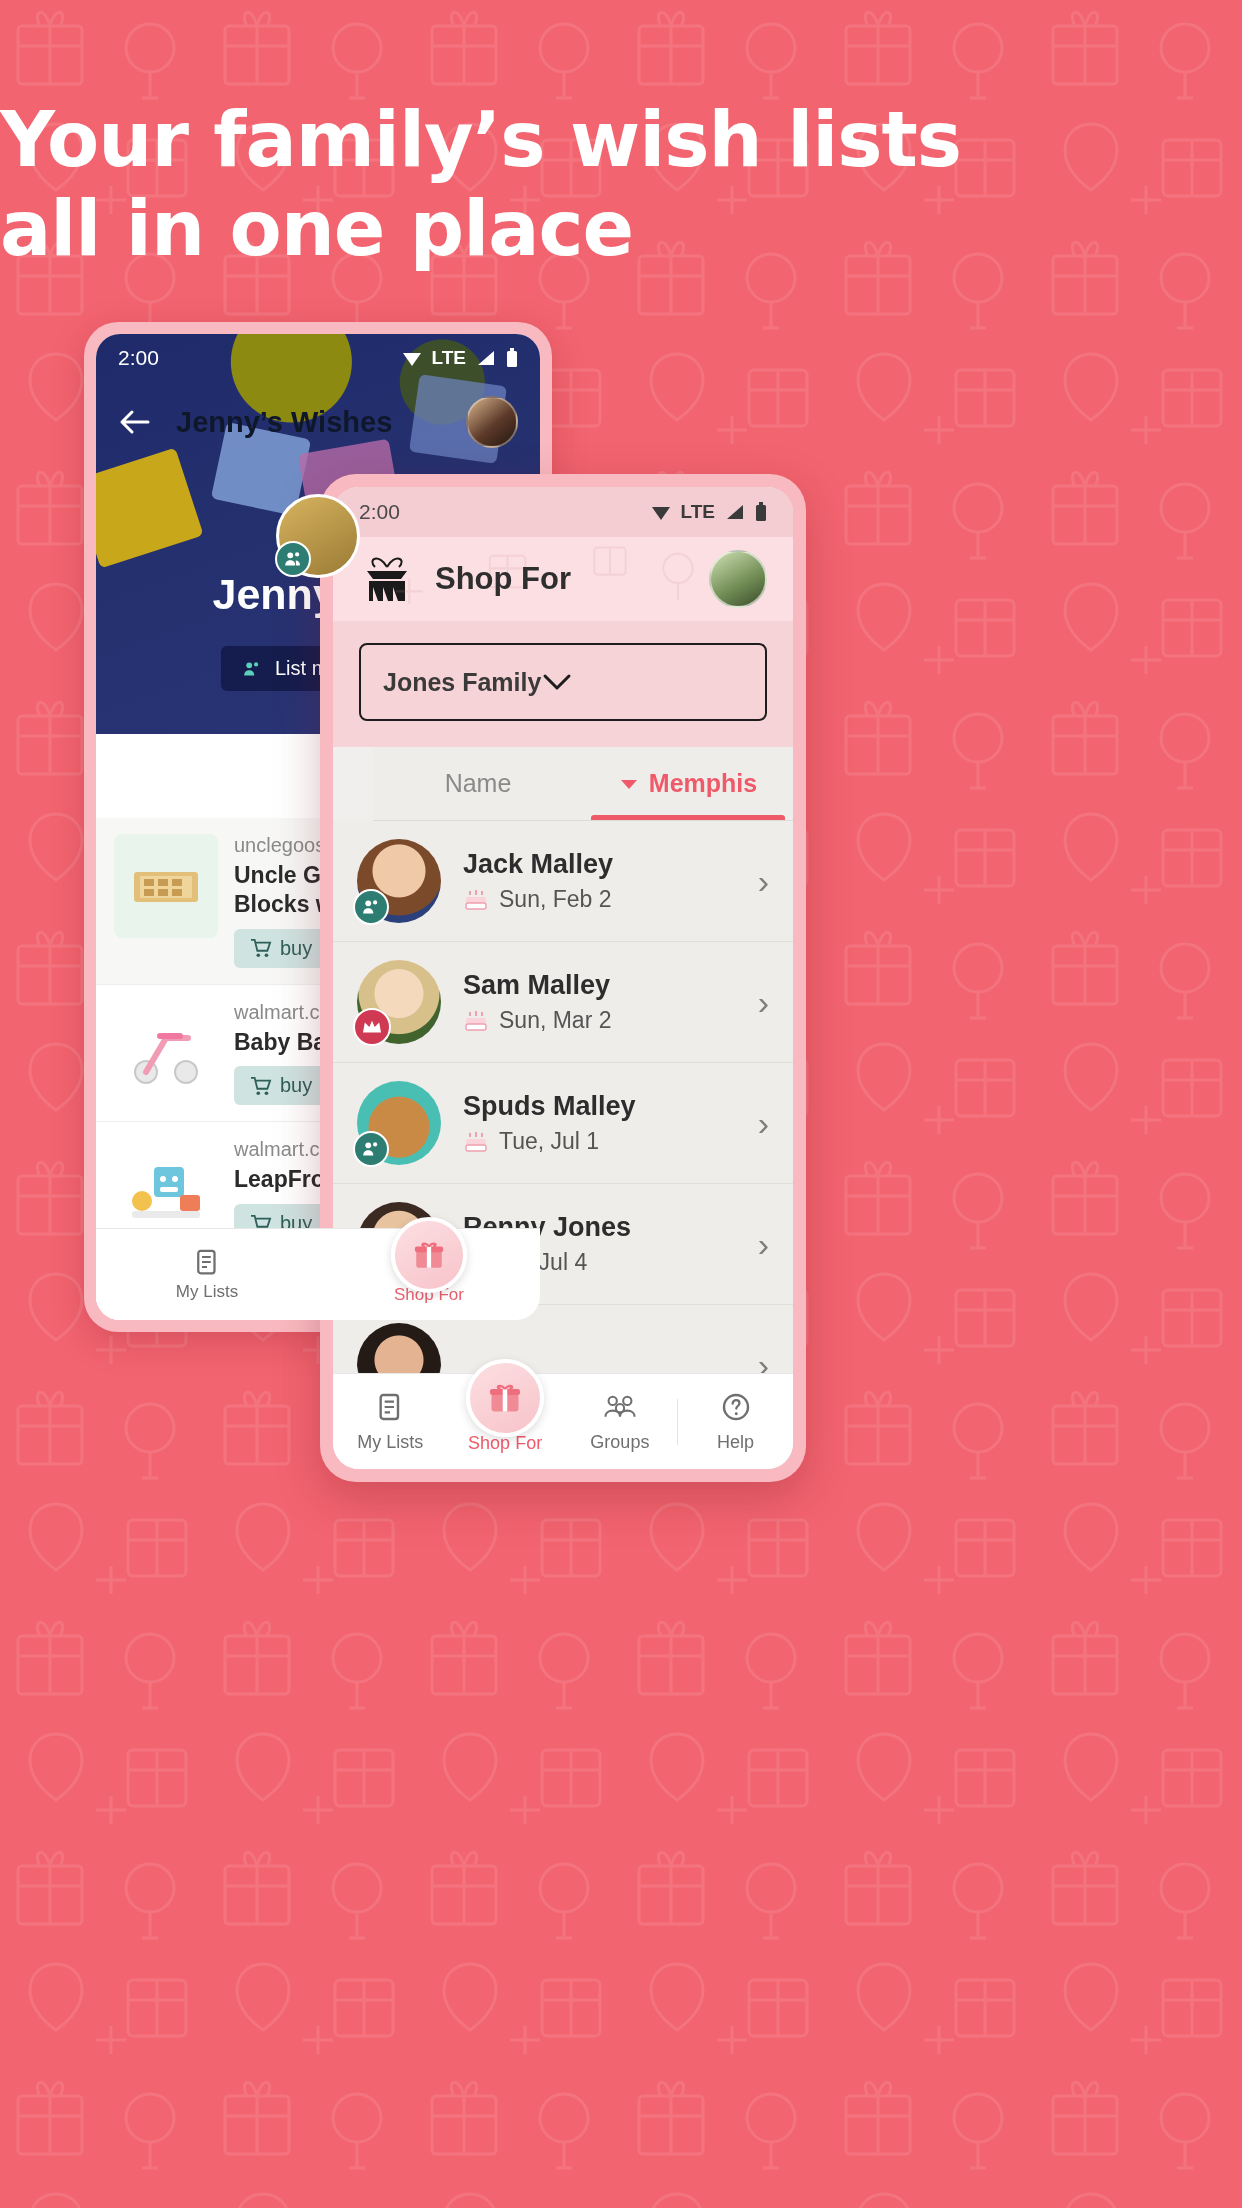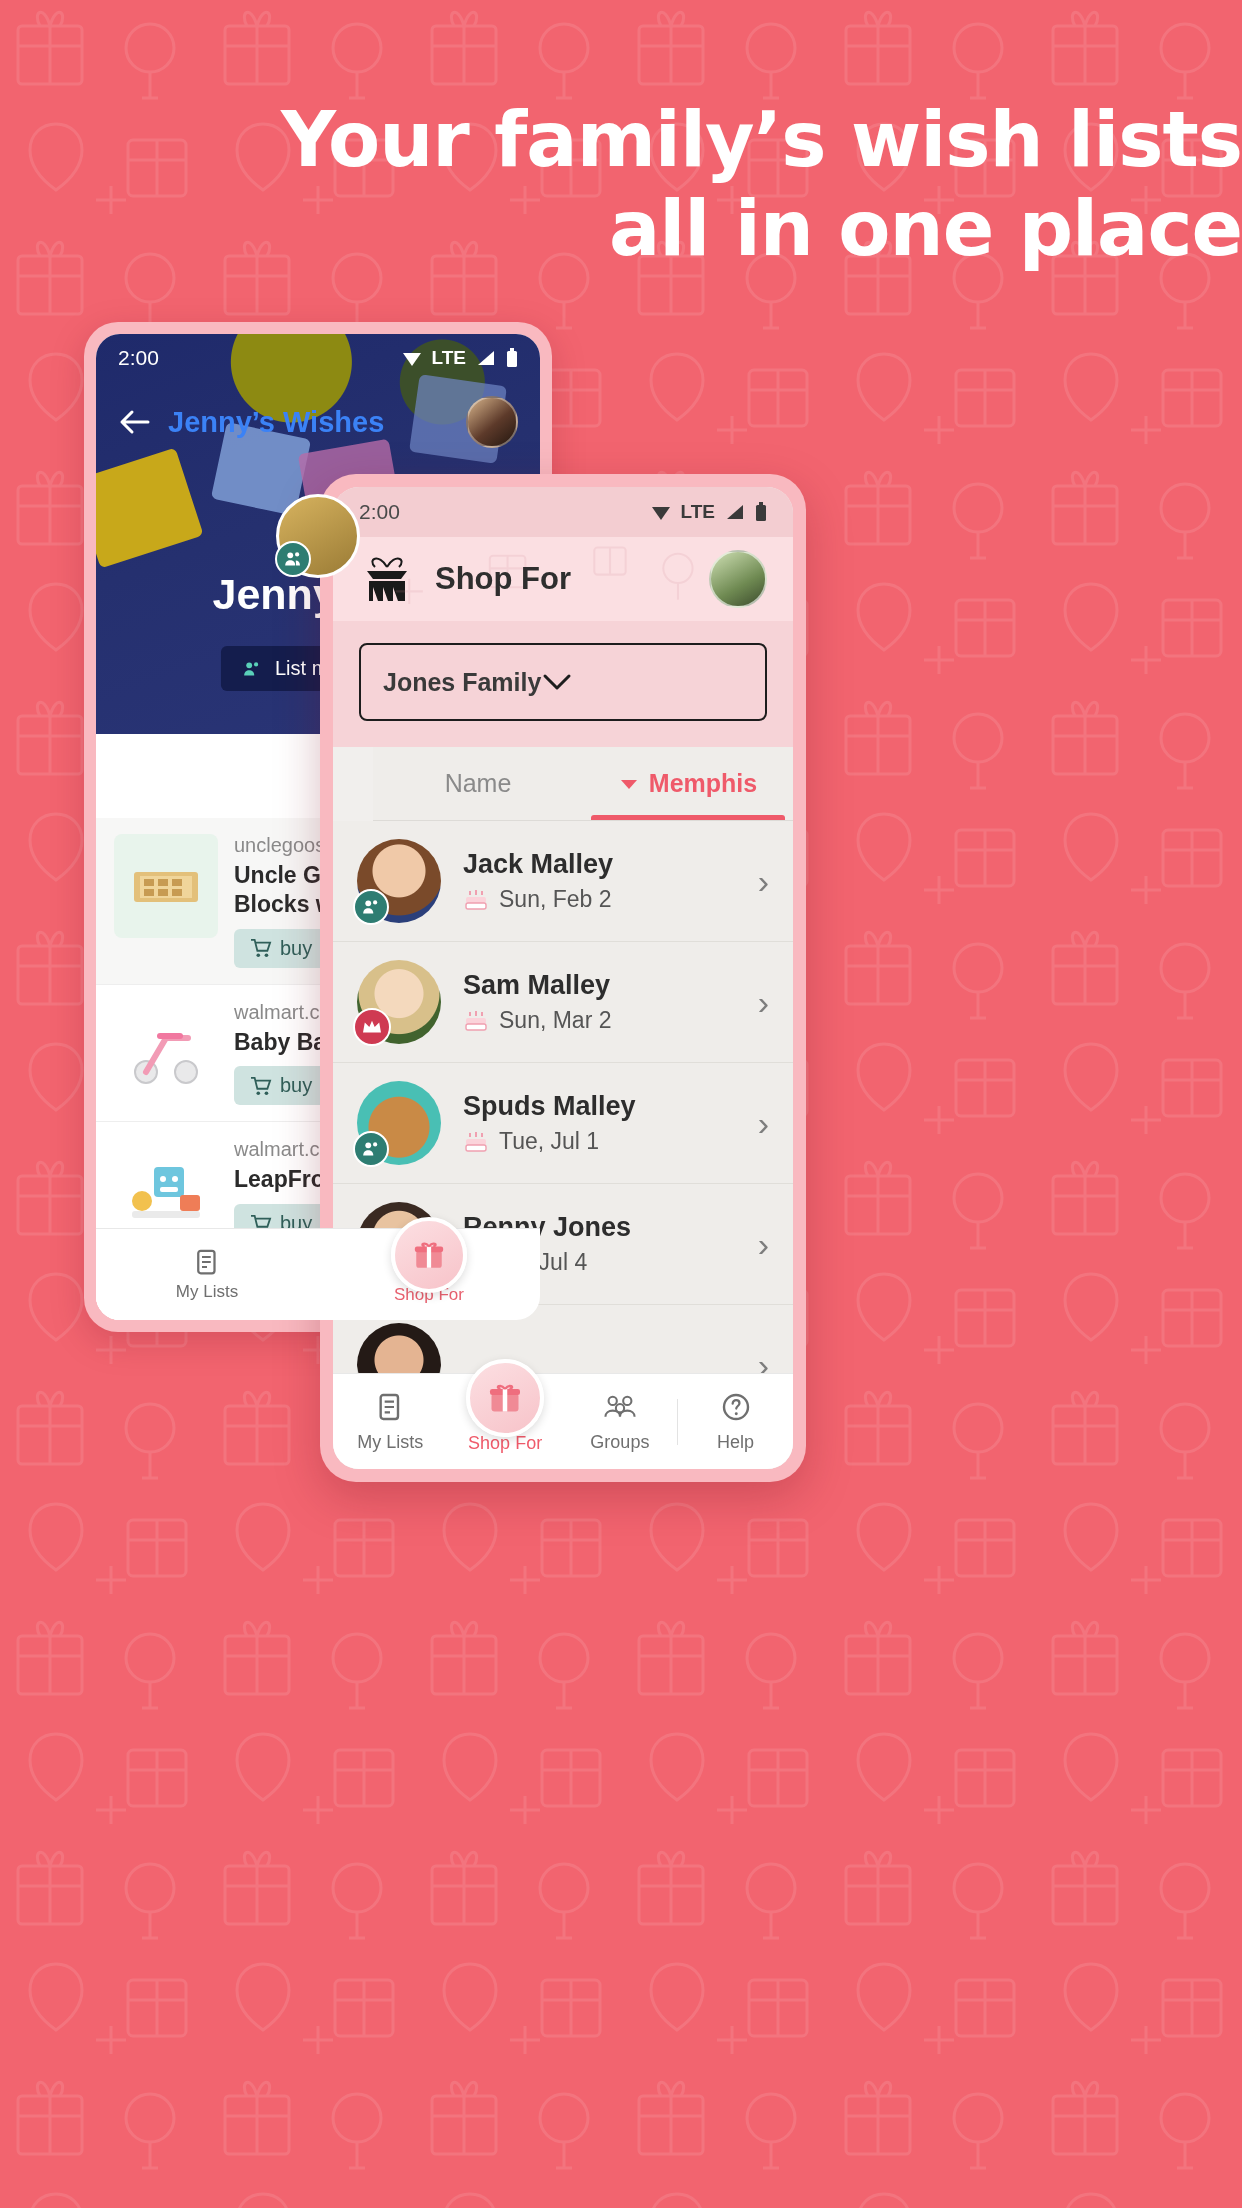--- a/index.html
+++ b/index.html
@@ -9,21 +9,21 @@
     background:#f2646f;
     position:relative;
   }
 
   
   #doodles { position:absolute; inset:0; opacity:.10; pointer-events:none; }
 
   
   .headline {
     position:absolute; top:96px; left:0; width:1242px;
-    text-align:right; color:#fff;
+    text-align:left; color:#fff;
     font-size:76px; line-height:1.17; font-weight:bold;
     letter-spacing:-1px;
     font-family:"DejaVu Sans", sans-serif;
   }
   .headline div { white-space:nowrap; }
 
   
   .phone-back {
     position:absolute; left:84px; top:322px;
     width:468px; height:1010px;
@@ -45,21 +45,21 @@
   }
   .blk { position:absolute; border-radius:6px; }
   .pb-status {
     position:absolute; top:0; left:0; right:0; height:48px;
     display:flex; align-items:center; justify-content:space-between;
     padding:0 22px; color:#fff; font-size:21px; z-index:4;
   }
   .pb-status .st-right { display:flex; align-items:center; gap:9px; font-size:19px; font-weight:bold; }
   .pb-appbar {
     position:absolute; top:52px; left:0; right:0; height:72px;
-    display:flex; align-items:center; gap:16px; padding:0 22px; z-index:4; color:#3b82f6;
+    display:flex; align-items:center; gap:24px; padding:0 22px; z-index:4; color:#0f172a;
   }
   .pb-appbar .title { font-size:29px; font-weight:bold; }
   .pb-avatar-sm {
     width:52px; height:52px; border-radius:50%; margin-left:auto; overflow:hidden;
     background:linear-gradient(140deg,#d9b68d,#5d3a2a 55%,#22160f);
     border:2px solid rgba(255,255,255,.35);
   }
   .pb-bigname {
     position:absolute; top:236px; left:0; right:0; text-align:center;
     color:#fff; font-size:43px; font-weight:bold;

